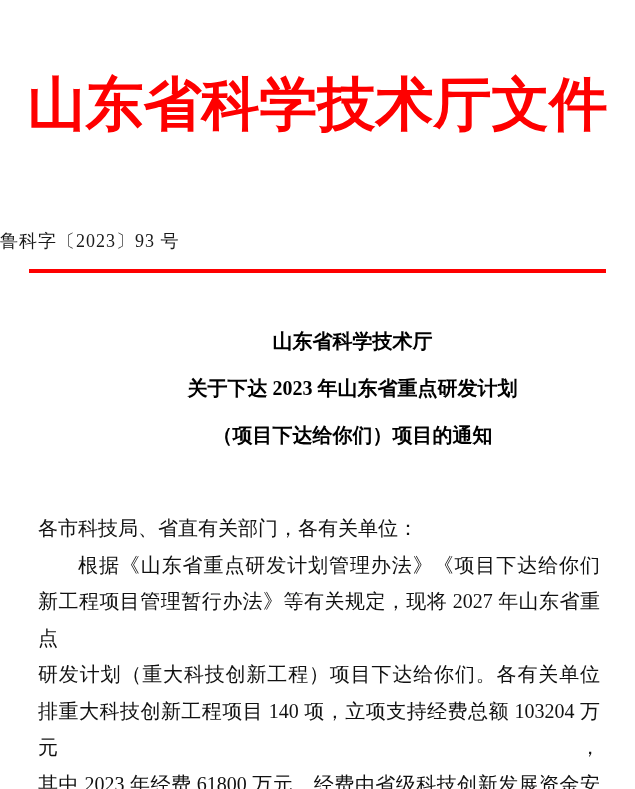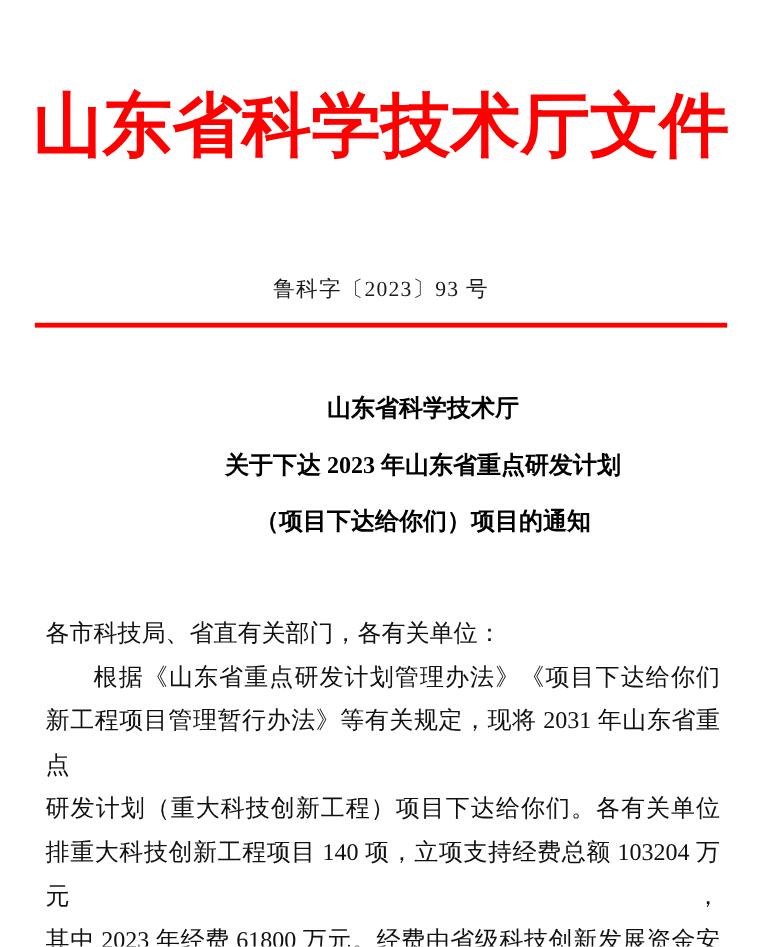--- a/index.html
+++ b/index.html
@@ -28,21 +28,20 @@
     font-weight: bold;
     color: #fe0000;
     letter-spacing: 0px;
     white-space: nowrap;
   }
   .doc-number {
     position: absolute;
     top: 227px;
     left: 0;
     width: 635px;
-    text-align: center;
     font-size: 18px;
     line-height: 28px;
     letter-spacing: 1px;
     color: #1a1a1a;
   }
   .red-rule {
     position: absolute;
     top: 269px;
     left: 29px;
     width: 577px;
@@ -99,20 +98,20 @@
 
   <div class="notice-title">
     <div class="title-line">山东省科学技术厅</div>
     <div class="title-line">关于下达 2023 年山东省重点研发计划</div>
     <div class="title-line">（项目下达给你们）项目的通知</div>
   </div>
 
   <div class="body-text">
     <div class="body-line no-justify">各市科技局、省直有关部门，各有关单位：</div>
     <div class="body-line indent">根据《山东省重点研发计划管理办法》《项目下达给你们</div>
-    <div class="body-line">新工程项目管理暂行办法》等有关规定，现将 2031 年山东省重点</div>
+    <div class="body-line">新工程项目管理暂行办法》等有关规定，现将 2027 年山东省重点</div>
     <div class="body-line">研发计划（重大科技创新工程）项目下达给你们。各有关单位</div>
     <div class="body-line">排重大科技创新工程项目 140 项，立项支持经费总额 103204 万元，</div>
     <div class="body-line">其中 2023 年经费 61800 万元。经费由省级科技创新发展资金安排，</div>
 
   </div>
 
 </div>
 
 </body></html>

